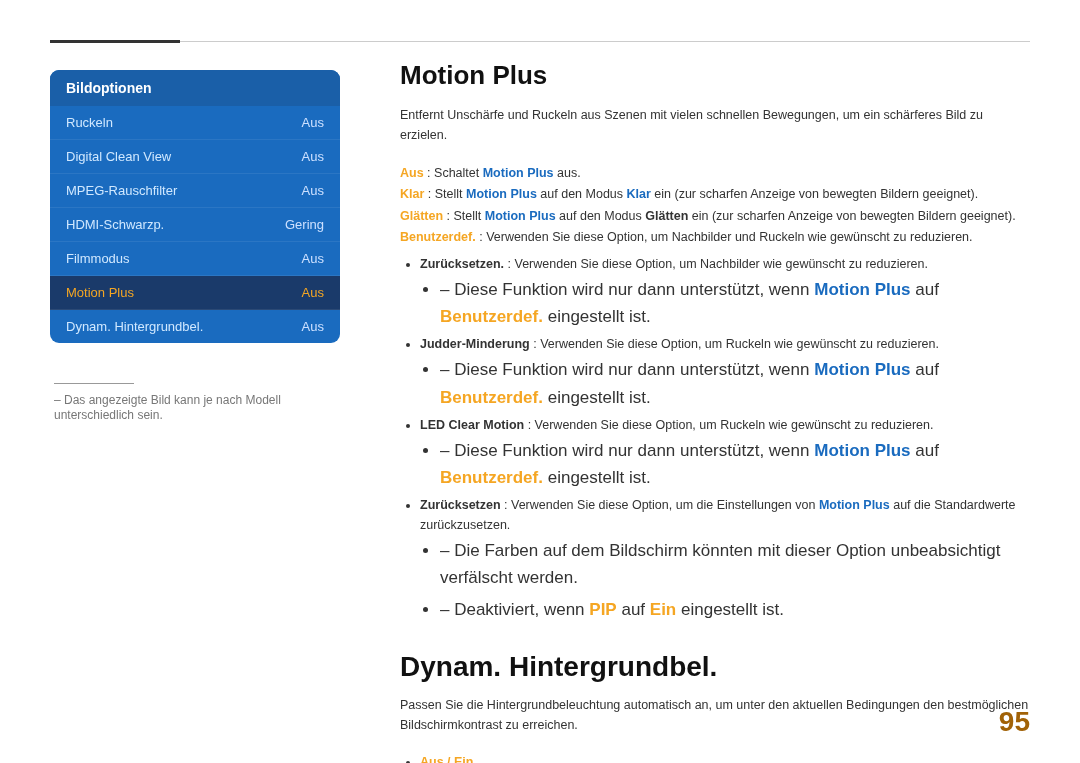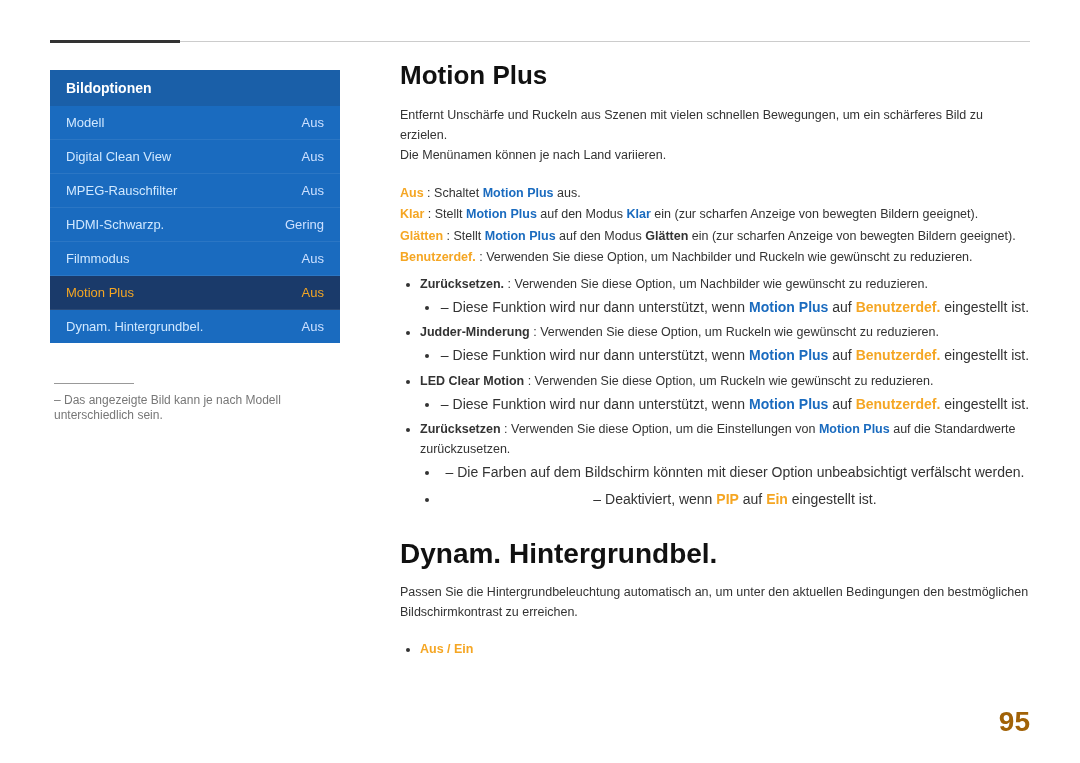--- a/index.html
+++ b/index.html
@@ -37,21 +37,21 @@
 
     
     .sidebar {
       position: absolute;
       top: 70px;
       left: 50px;
       width: 290px;
     }
     .sidebar-menu {
       background: #1a6bbf;
-      border-radius: 0;
+      border-radius: 9px;
       overflow: hidden;
     }
     .sidebar-title {
       background: #1a5fa8;
       color: #fff;
       font-size: 14px;
       font-weight: bold;
       padding: 10px 16px;
     }
     .menu-item {
@@ -148,24 +148,23 @@
       color: #333;
       margin-bottom: 4px;
       list-style-type: disc;
     }
     .sub-list {
       margin-left: 20px;
       margin-top: 2px;
       list-style: none;
     }
     .sub-list li {
-      font-size: 14px;
+      font-size: 17px;
       color: #333;
       line-height: 1.6;
-      text-align: center;
     }
     .sub-list li::before {
       content: "– ";
     }
 
     
     .section-title-large {
       font-size: 28px;
       font-weight: bold;
       color: #111;
@@ -202,21 +201,21 @@
 
 <div class="top-lines">
   <div class="top-line-dark"></div>
   <div class="top-line-light"></div>
 </div>
 
 <div class="sidebar">
   <div class="sidebar-menu">
     <div class="sidebar-title">Bildoptionen</div>
     <div class="menu-item">
-      <span class="menu-label">Modell</span>
+      <span class="menu-label">Ruckeln</span>
       <span class="menu-value">Aus</span>
     </div>
     <div class="menu-item">
       <span class="menu-label">Digital Clean View</span>
       <span class="menu-value">Aus</span>
     </div>
     <div class="menu-item">
       <span class="menu-label">MPEG-Rauschfilter</span>
       <span class="menu-value">Aus</span>
     </div>
@@ -242,21 +241,20 @@
     <span class="sidebar-note-text">– Das angezeigte Bild kann je nach Modell unterschiedlich sein.</span>
   </div>
 </div>
 
 <div class="main-content">
 
   <h1 class="section-title">Motion Plus</h1>
 
   <div class="section-intro">
     <span>Entfernt Unschärfe und Ruckeln aus Szenen mit vielen schnellen Bewegungen, um ein schärferes Bild zu erzielen.</span><br>
-    <span>Die Menünamen können je nach Land variieren.</span>
   </div>
 
   <div class="definition-list">
 
     <div class="def-item">
       <span class="def-keyword">Aus</span>
       <span> : Schaltet </span>
       <span class="def-keyword-blue def-bold">Motion Plus</span>
       <span> aus.</span>
     </div>

